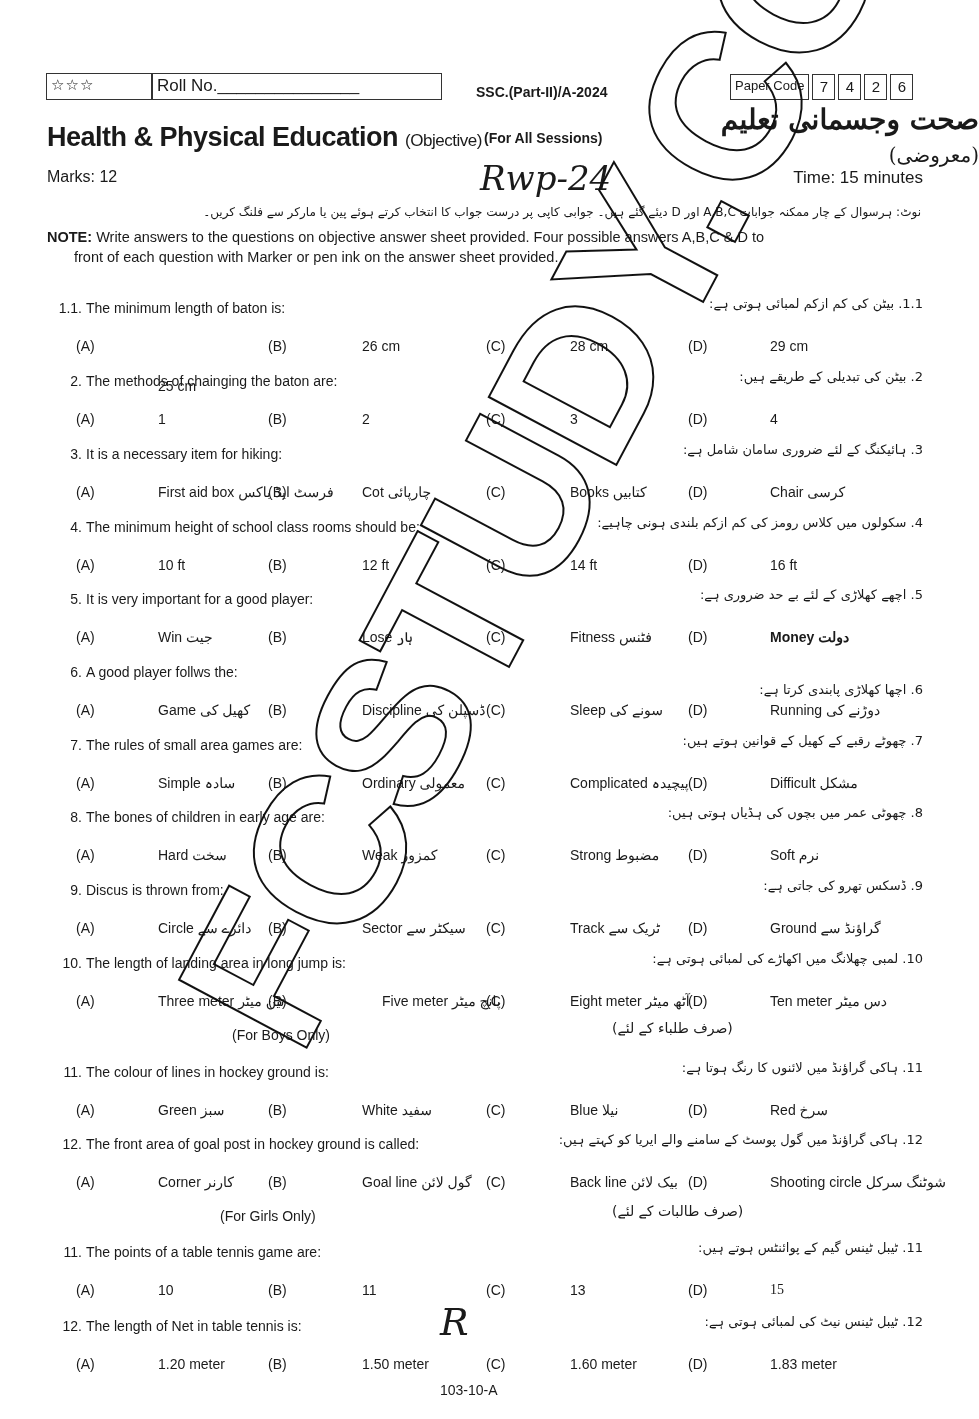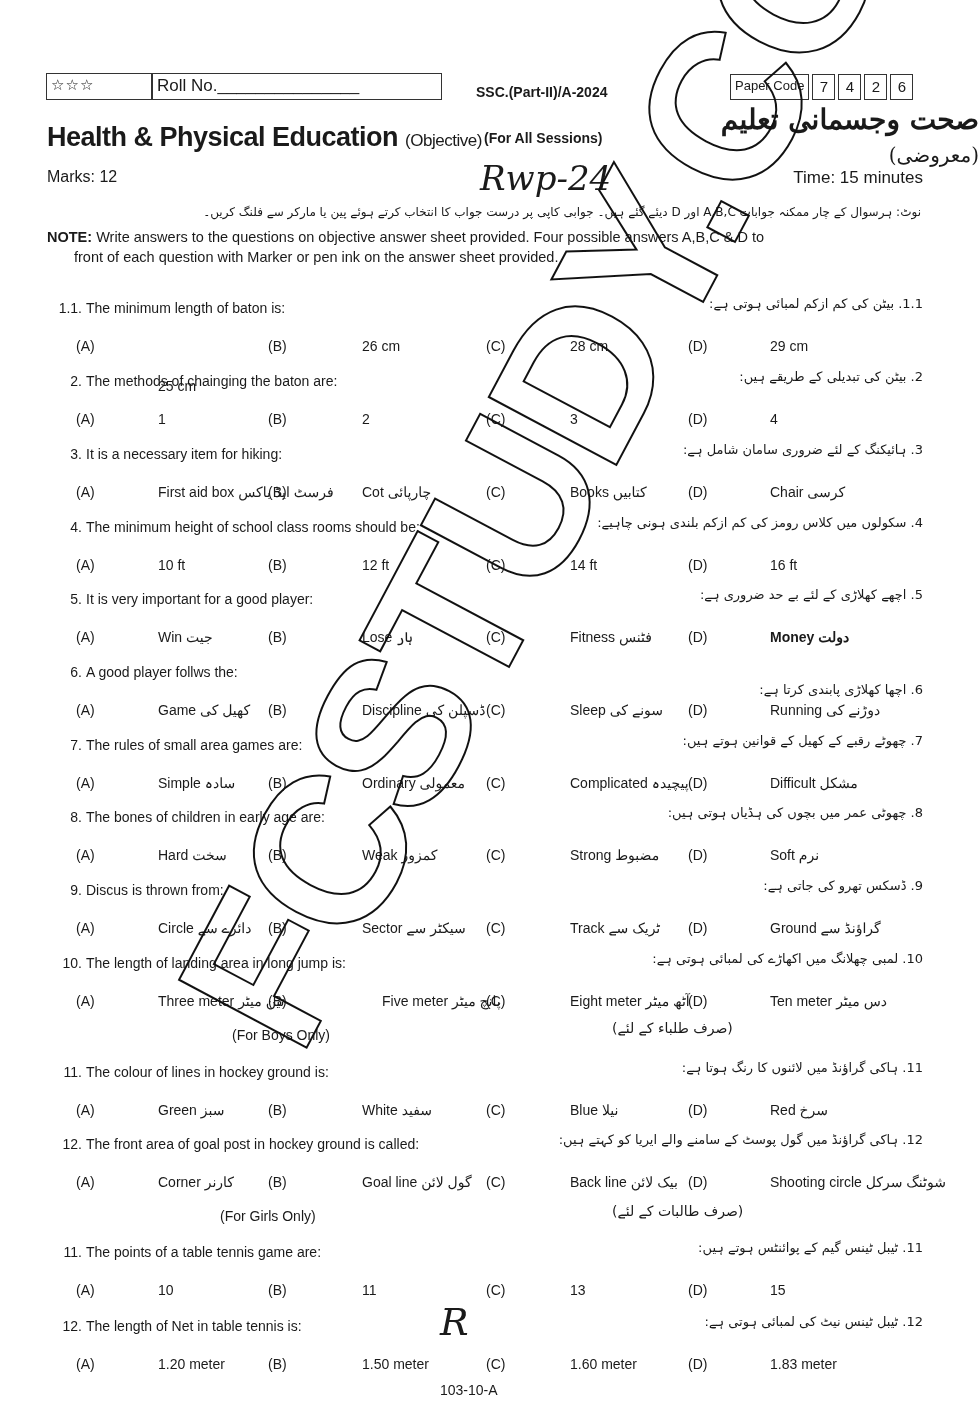--- a/index.html
+++ b/index.html
@@ -191,21 +191,21 @@
     <div class="abs opt" style="left: 770px; top: 1174px;">Shooting circle شوٹنگ سرکل</div>
     <div class="abs q-en" style="top: 1244px;"><span class="num">11.</span><span>The points of a table tennis game are:</span></div>
     <div class="abs q-ur" style="top: 1240px;"><span>11</span>. <span>ٹیبل ٹینس گیم کے پوائنٹس ہوتے ہیں:</span></div>
     <div class="abs opt" style="left: 76px; top: 1282px;">(A)</div>
     <div class="abs opt" style="left: 158px; top: 1282px;">10</div>
     <div class="abs opt" style="left: 268px; top: 1282px;">(B)</div>
     <div class="abs opt" style="left: 362px; top: 1282px;">11</div>
     <div class="abs opt" style="left: 486px; top: 1282px;">(C)</div>
     <div class="abs opt" style="left: 570px; top: 1282px;">13</div>
     <div class="abs opt" style="left: 688px; top: 1282px;">(D)</div>
-    <div class="abs opt" style="left: 770px; top: 1282px;">15</div>
+    <div class="abs opt" style="left: 770px; top: 1282px; font-family: Liberation Serif, serif;">15</div>
     <div class="abs q-en" style="top: 1318px;"><span class="num">12.</span><span>The length of Net in table tennis is:</span></div>
     <div class="abs q-ur" style="top: 1314px;"><span>12</span>. <span>ٹیبل ٹینس نیٹ کی لمبائی ہوتی ہے:</span></div>
     <div class="abs opt" style="left: 76px; top: 1356px;">(A)</div>
     <div class="abs opt" style="left: 158px; top: 1356px;">1.20 meter</div>
     <div class="abs opt" style="left: 268px; top: 1356px;">(B)</div>
     <div class="abs opt" style="left: 362px; top: 1356px;">1.50 meter</div>
     <div class="abs opt" style="left: 486px; top: 1356px;">(C)</div>
     <div class="abs opt" style="left: 570px; top: 1356px;">1.60 meter</div>
     <div class="abs opt" style="left: 688px; top: 1356px;">(D)</div>
     <div class="abs opt" style="left: 770px; top: 1356px;">1.83 meter</div>

